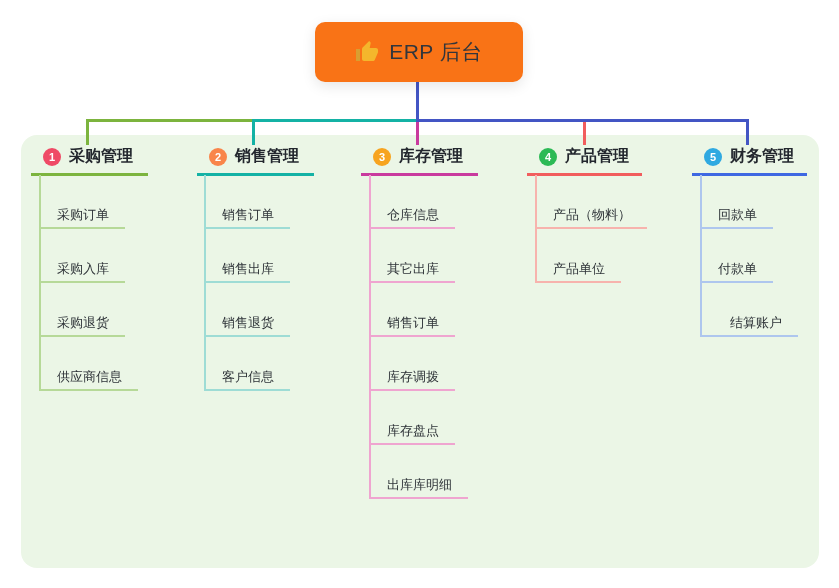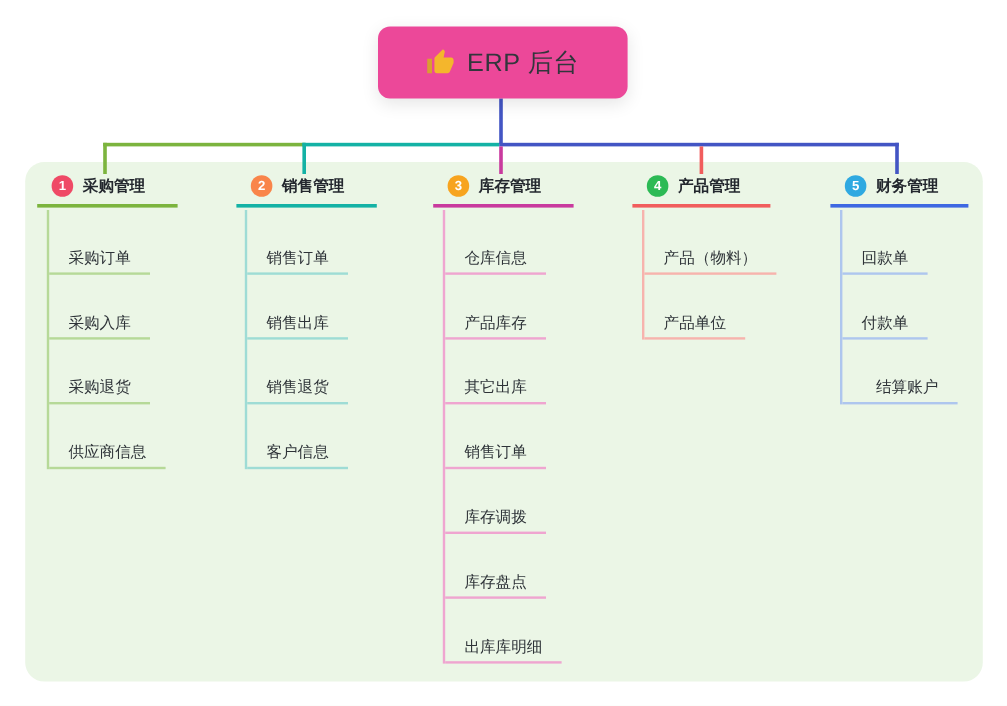--- a/index.html
+++ b/index.html
@@ -3,35 +3,35 @@
 <meta charset="utf-8">
 <style>
   html,body{margin:0;padding:0;background:#ffffff;}
   body{font-family:"Liberation Sans","DejaVu Sans",sans-serif;}
   .stage{position:relative;width:839px;height:588px;background:#ffffff;overflow:hidden;}
 
   
   .panel{position:absolute;left:21px;top:135px;width:798px;height:433px;border-radius:16px;}
 
   
-  .root-node{position:absolute;left:315px;top:22px;width:208px;height:60px;background:#ec4899;
+  .root-node{position:absolute;left:315px;top:22px;width:208px;height:60px;background:#f97316;
     border-radius:10px;box-shadow:0 4px 14px rgba(0,0,0,.10);display:flex;align-items:center;
     justify-content:center;gap:10px;}
   .root-label{font-size:21px;font-weight:500;color:#32363c;letter-spacing:.5px;}
   .root-icon{width:24px;height:24px;display:block;}
 
   
   .line{position:absolute;}
 
   
   .branch-header{position:absolute;top:146px;display:flex;align-items:center;gap:8px;
     padding:0 0 6px 12px;border-bottom:3px solid #000;box-sizing:border-box;cursor:default;}
   .badge{width:18px;height:18px;border-radius:50%;display:flex;align-items:center;justify-content:center;
     color:#fff;font-size:11px;font-weight:700;flex:0 0 18px;}
-  .branch-label{font-size:13px;font-weight:600;color:#23272e;white-space:nowrap;}
+  .branch-label{font-size:16px;font-weight:600;color:#23272e;white-space:nowrap;}
 
   
   .branch-col{position:absolute;top:175px;border-left:2px solid #6d28d9;}
   .sub-item{height:54px;display:flex;align-items:flex-end;}
   .sub-label{font-size:13px;color:#2e3338;white-space:nowrap;padding:0 16px 6px 16px;
     border-bottom:2px solid #ccc;line-height:1;}
 </style>
 </head>
 <body>
 
@@ -97,23 +97,20 @@
 
   <div class="branch-header" style="left: 361px; width: 117px; border-bottom-color: rgb(201, 58, 158);">
     <span class="badge" style="background: rgb(247, 164, 31);">3</span>
     <span class="branch-label">库存管理</span>
   </div>
   <div class="branch-col" style="left: 369px; border-left-color: rgb(239, 165, 208);">
     <div class="sub-item">
         <span class="sub-label" style="border-bottom-color: rgb(239, 165, 208);">仓库信息</span>
       </div>
     <div class="sub-item">
-        <span class="sub-label" style="border-bottom-color: rgb(239, 165, 208);">产品库存</span>
-      </div>
-    <div class="sub-item">
         <span class="sub-label" style="border-bottom-color: rgb(239, 165, 208);">其它出库</span>
       </div>
     <div class="sub-item">
         <span class="sub-label" style="border-bottom-color: rgb(239, 165, 208);">销售订单</span>
       </div>
     <div class="sub-item">
         <span class="sub-label" style="border-bottom-color: rgb(239, 165, 208);">库存调拨</span>
       </div>
     <div class="sub-item">
         <span class="sub-label" style="border-bottom-color: rgb(239, 165, 208);">库存盘点</span>

